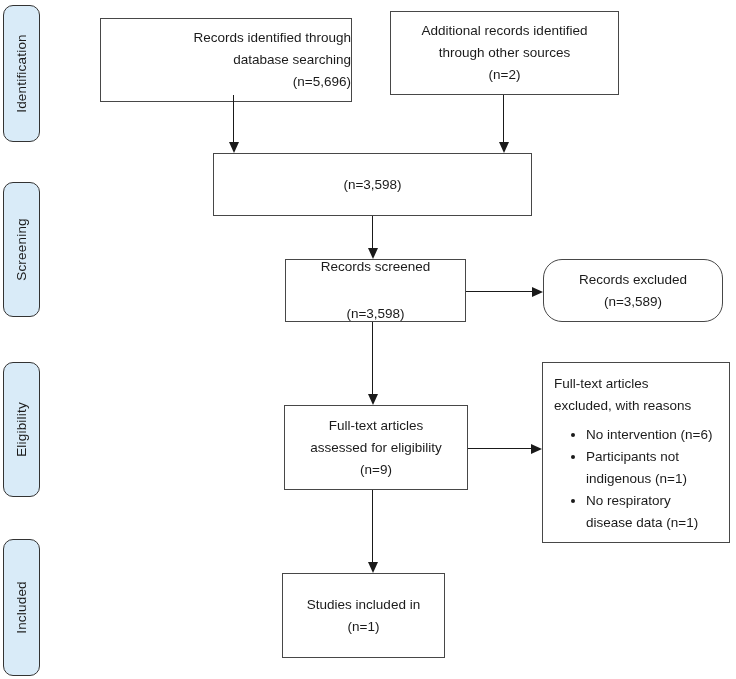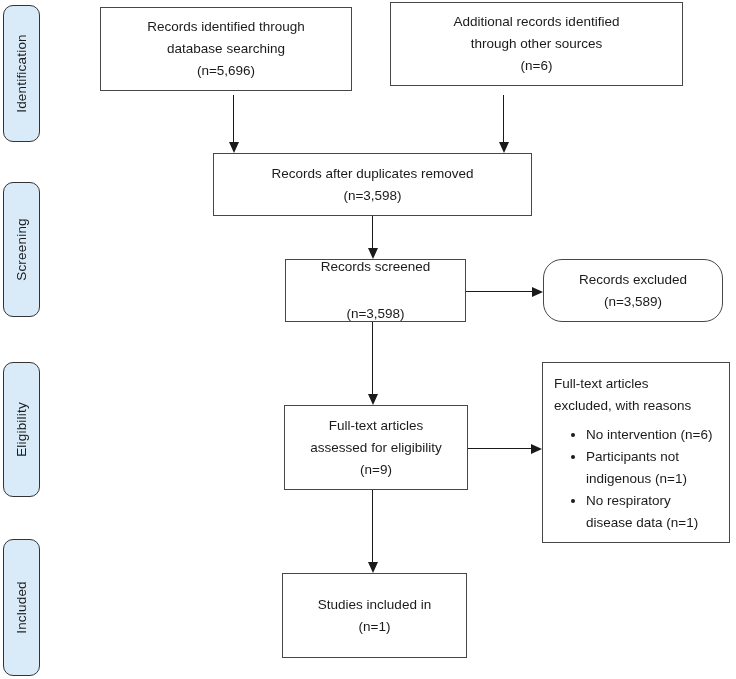--- a/index.html
+++ b/index.html
@@ -36,27 +36,27 @@
   #stage-included{top:539px;height:137px;}
 
   
   .fbox{
     position:absolute;
     background:var(--box-fill);
     border:1px solid var(--box-border);
     display:flex;flex-direction:column;justify-content:center;align-items:center;
     font-size:13.5px;line-height:22px;text-align:center;
   }
-  #box-database{left:100px;top:7px;width:252px;height:84px;}
-  #box-other-sources{left:390px;top:2px;width:293px;height:84px;}
+  #box-database{left:100px;top:18px;width:252px;height:84px;align-items:flex-end;}
+  #box-other-sources{left:390px;top:11px;width:229px;height:84px;}
   #box-duplicates{left:213px;top:153px;width:319px;height:63px;}
   #box-screened{left:285px;top:259px;width:181px;height:63px;gap:25px;}
   #box-excluded{left:543px;top:259px;width:180px;height:63px;border-radius:19px;}
   #box-fulltext{left:284px;top:405px;width:184px;height:85px;}
-  #box-included{left:282px;top:573px;width:185px;height:85px;}
+  #box-included{left:282px;top:573px;width:163px;height:85px;}
 
   
   #box-ft-excluded{
     left:542px;top:362px;width:188px;height:181px;
     justify-content:flex-start;align-items:stretch;
     text-align:left;padding:10px 6px 6px 11px;
   }
   #box-ft-excluded ul{
     margin:7px;padding:0 0 0 25px;
   }
@@ -101,25 +101,24 @@
 
   <div class="fbox" id="box-database">
     <div>Records identified through</div>
     <div>database searching</div>
     <div>(n=5,696)</div>
   </div>
 
   <div class="fbox" id="box-other-sources">
     <div>Additional records identified</div>
     <div>through other sources</div>
-    <div>(n=6)</div>
+    <div>(n=2)</div>
   </div>
 
   <div class="fbox" id="box-duplicates">
-    <div>Records after duplicates removed</div>
     <div>(n=3,598)</div>
   </div>
 
   <div class="fbox" id="box-screened">
     <div>Records screened</div>
     <div>(n=3,598)</div>
   </div>
 
   <div class="fbox" id="box-excluded">
     <div>Records excluded</div>

